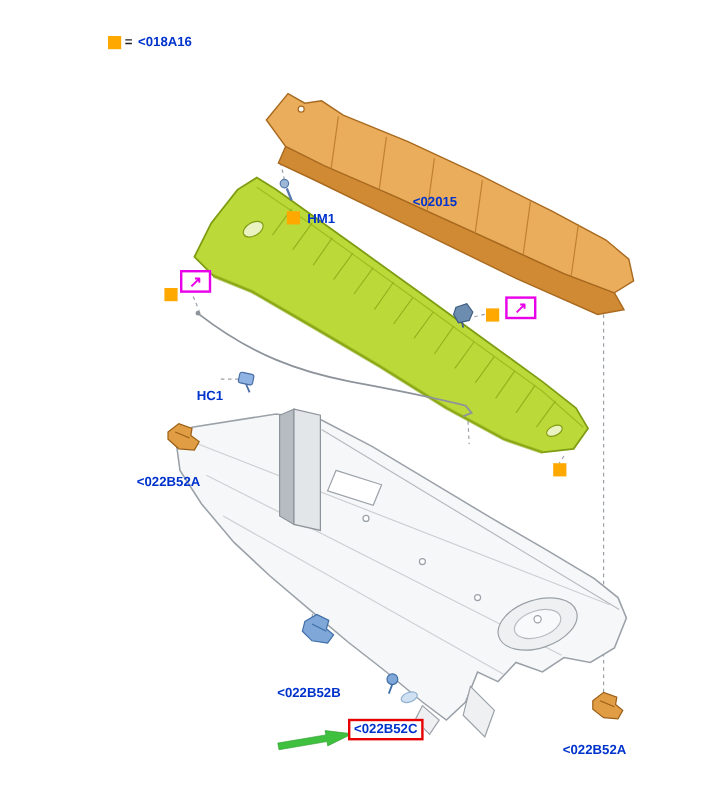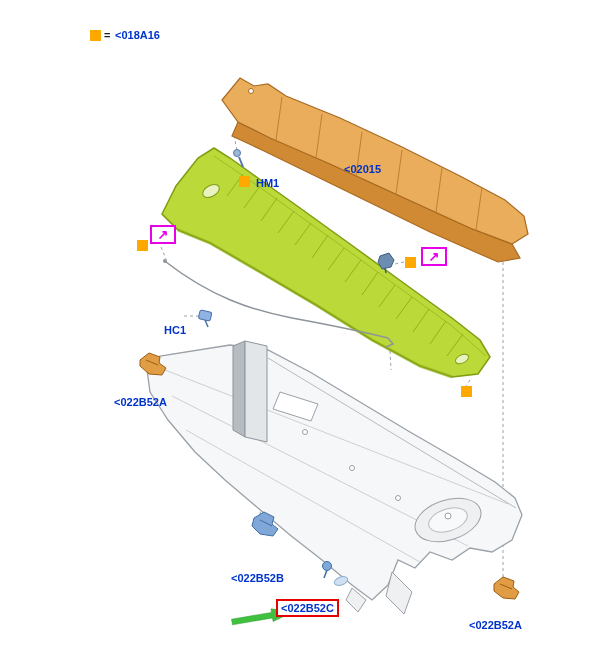--- a/index.html
+++ b/index.html
@@ -126,21 +126,21 @@
   <div class="lbl" style="left:344px;top:123px;margin-top:40px;">&lt;02015</div>
 
   <div class="sq" style="left:239px;top:176px;"></div>
   <div class="lbl" style="left:256px;top:177px;text-align:center;">HM1</div>
 
   <div class="lbl" style="left:164px;top:324px;">HC1</div>
 
   <div class="lbl" style="left:114px;top:396px;">&lt;022B52A</div>
   <div class="lbl" style="left:231px;top:556px;margin-top:16px;">&lt;022B52B</div>
 
-  <div class="redbox" style="left:276px;top:599px;">
+  <div class="redbox" style="left:290px;top:599px;">
     <span class="lbl">&lt;022B52C</span>
   </div>
 
   <div class="lbl" style="left:469px;top:619px;">&lt;022B52A</div>
 
   <div class="callout" style="left:150px;top:225px;">
     <span>↗</span>
   </div>
   <div class="sq" style="left:137px;top:240px;"></div>
 

